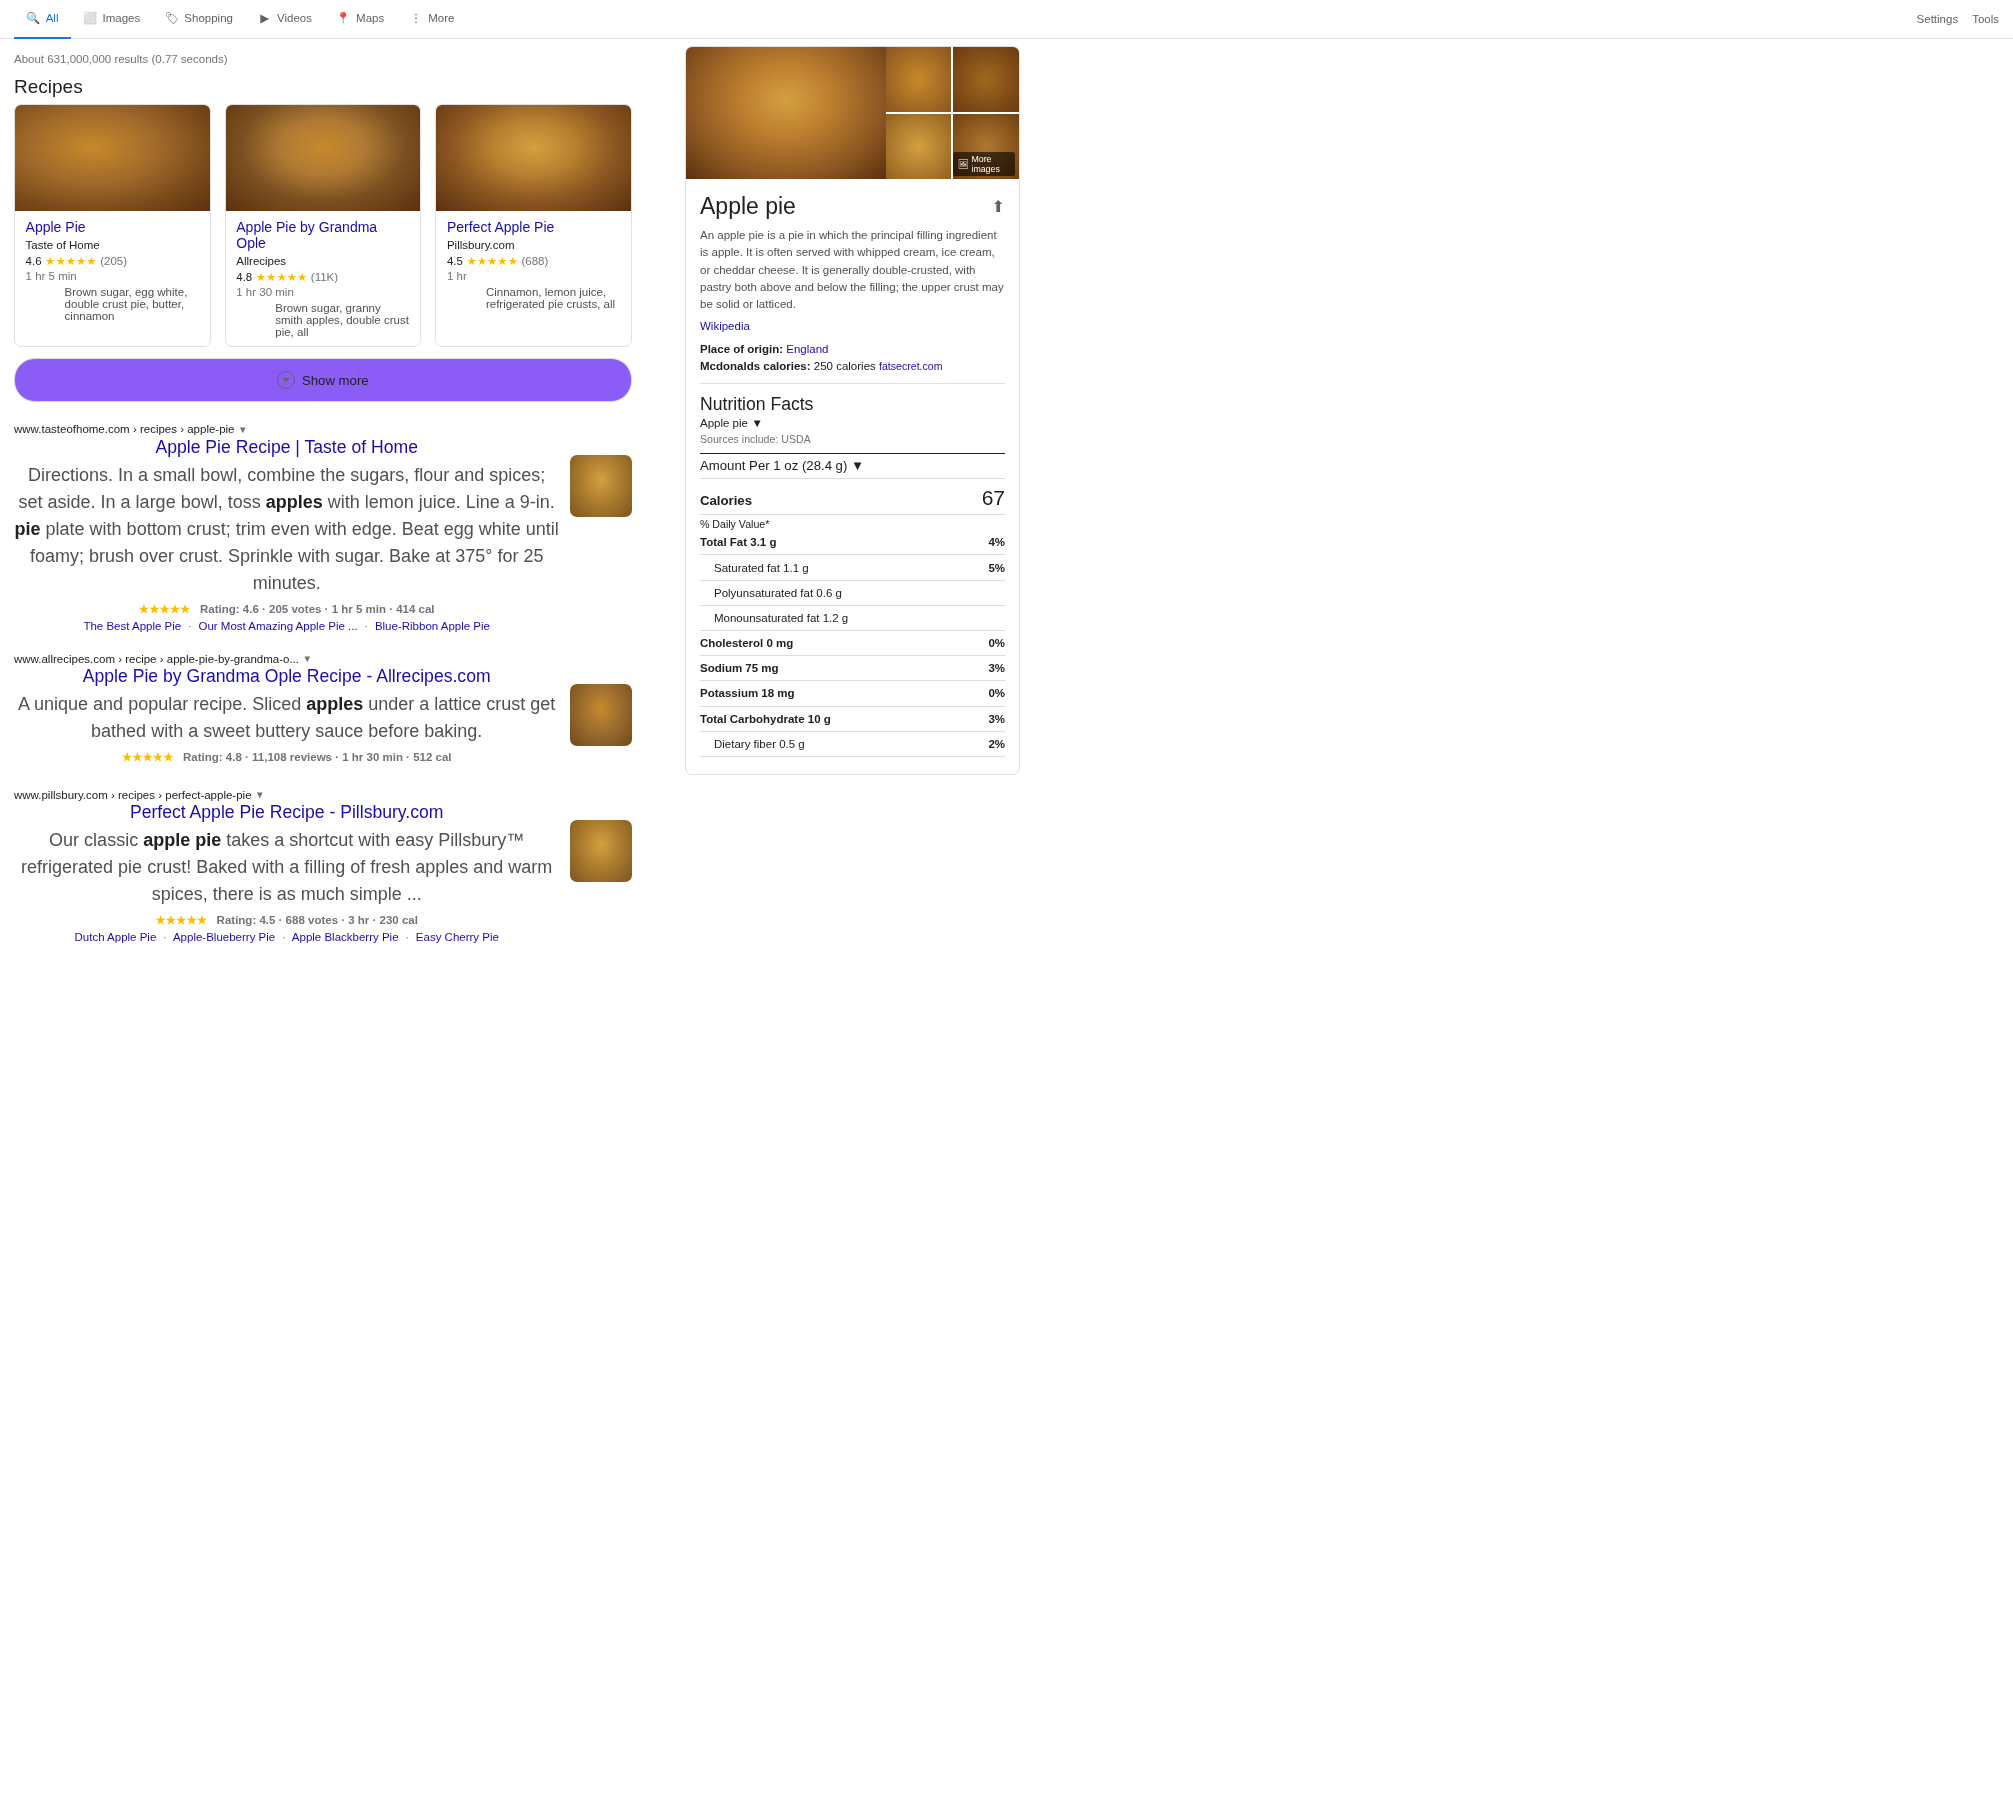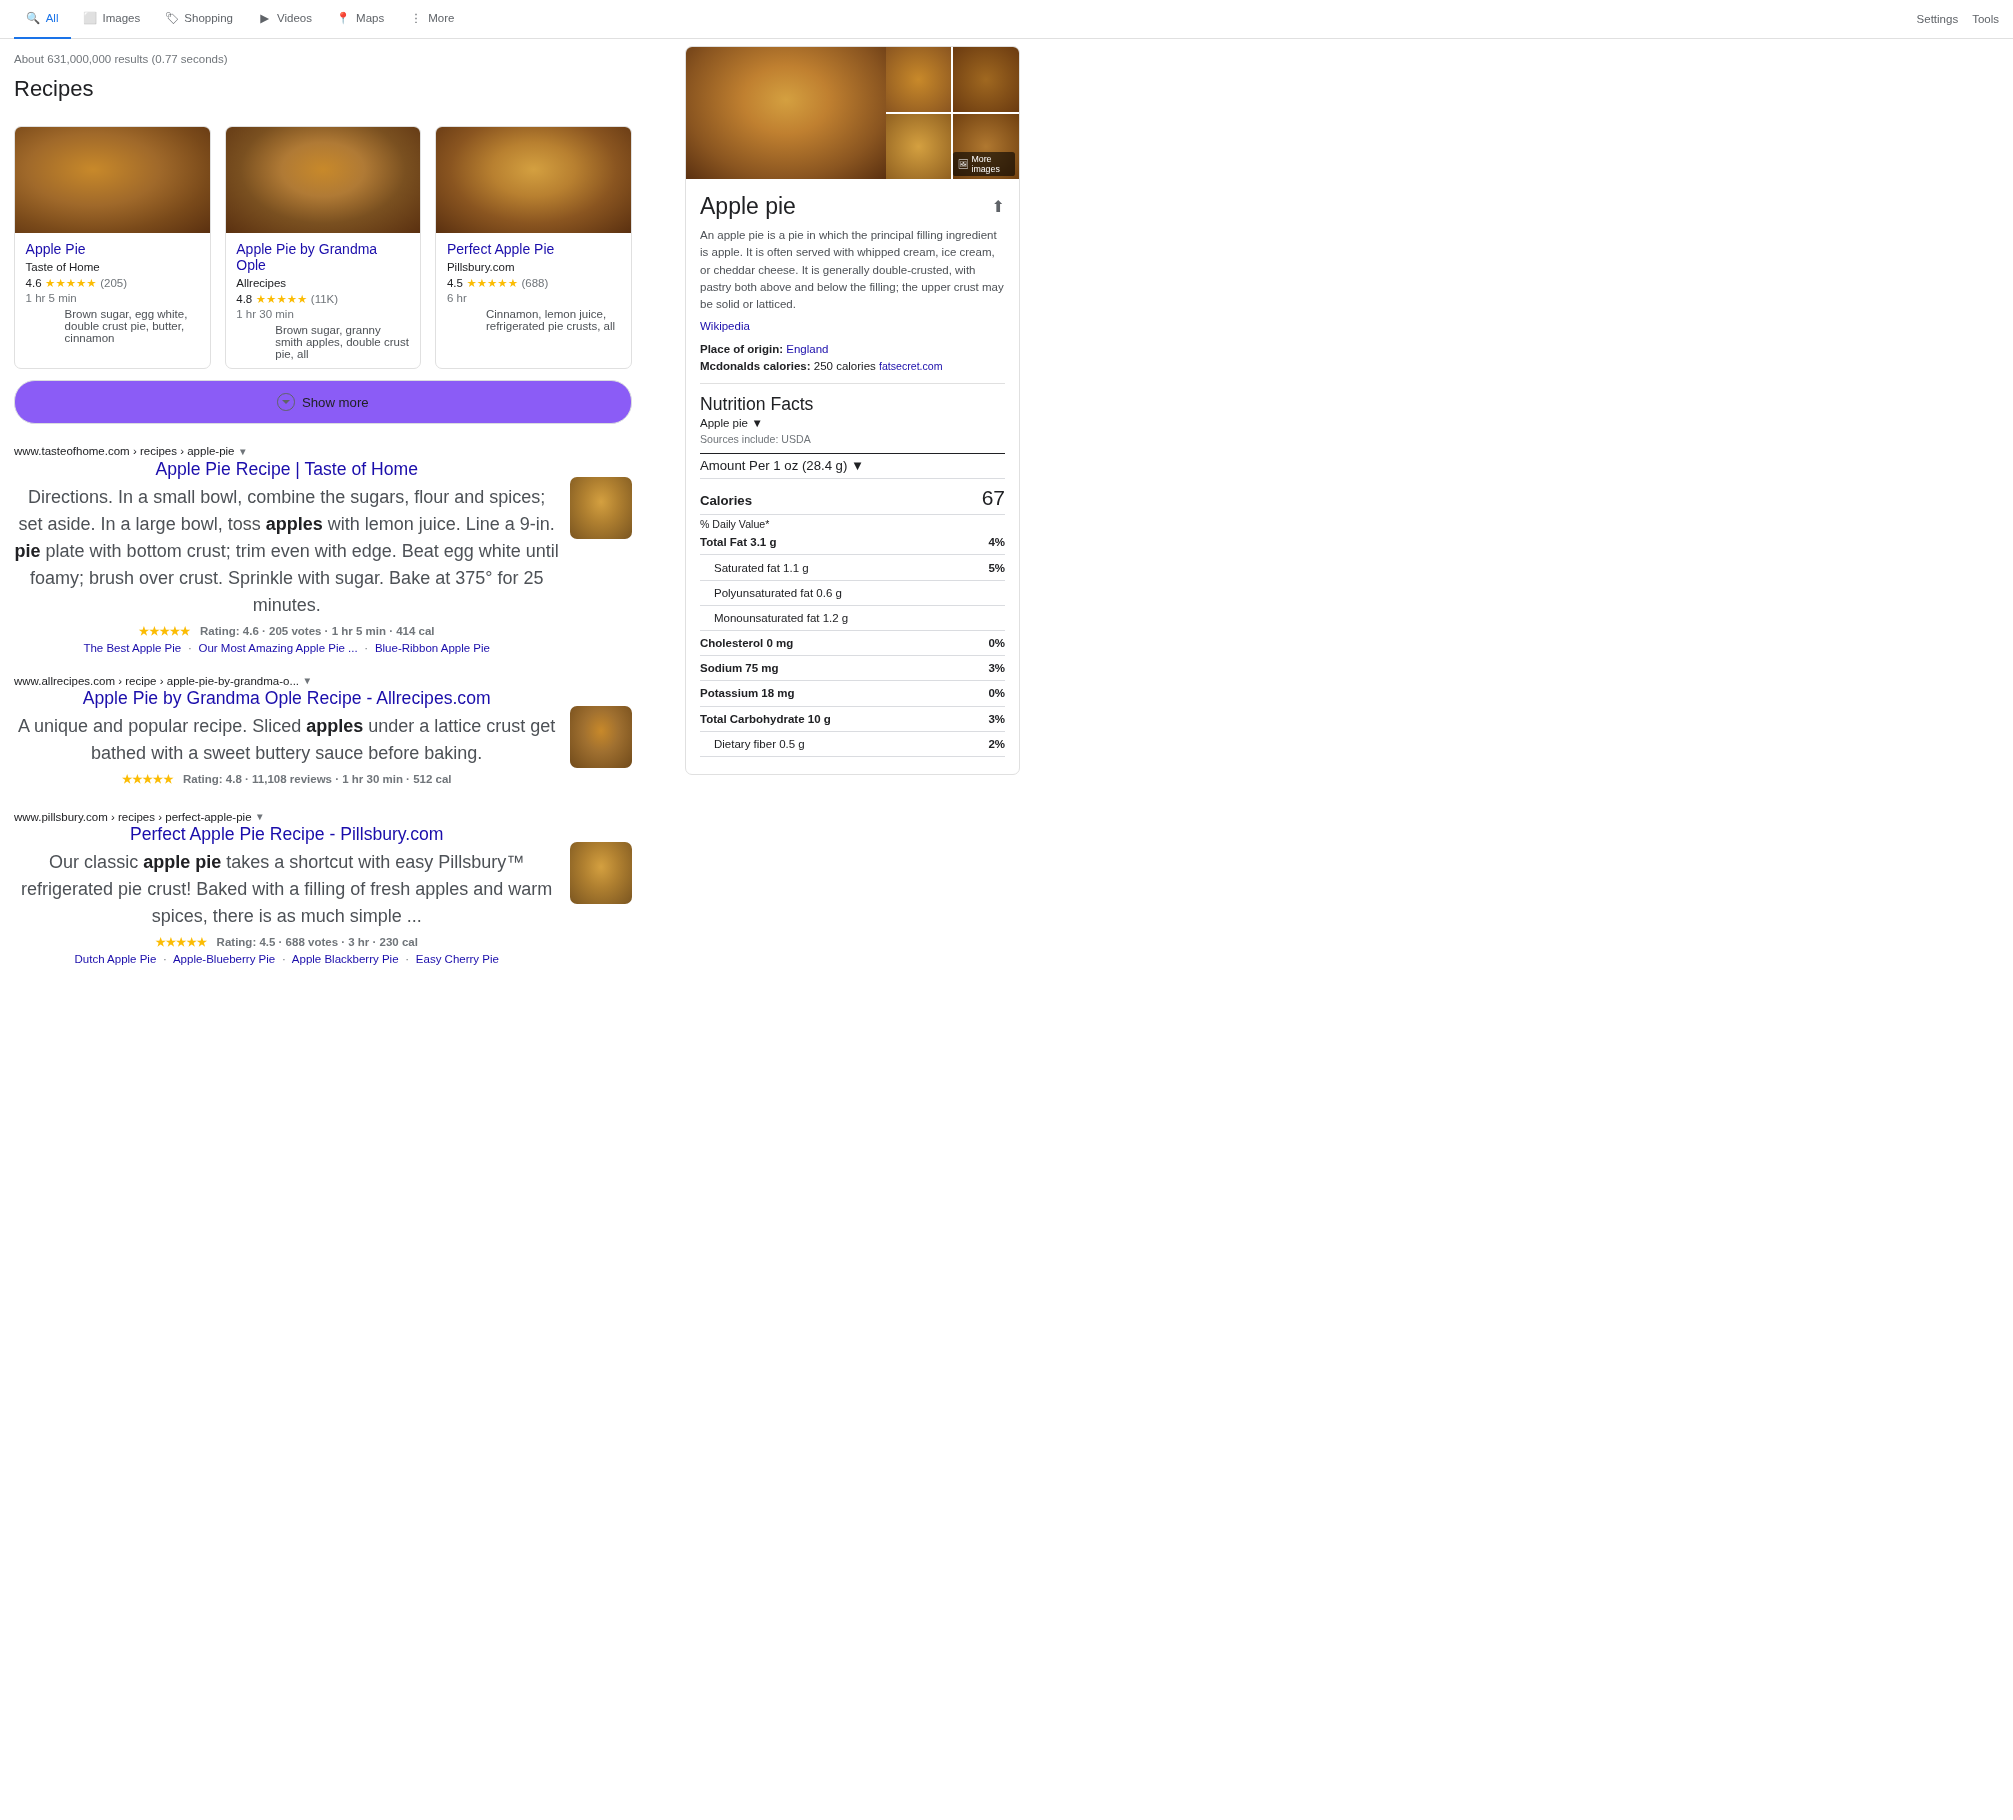--- a/index.html
+++ b/index.html
@@ -41,21 +41,21 @@
       padding: 7px 14px 0 14px;
       max-width: 1007px;
     }
     .left-col { flex: 0 0 618px; max-width: 618px; }
     .right-col { flex: 0 0 335px; margin-left: 53px; }
 
     
     .result-count { font-size: 11.5px; color: #70757a; padding: 7px 0 10.6px 0; }
 
     
-    .section-title { font-size: 22px; font-weight: normal; margin-bottom: 24px; color: #202124; }
+    .section-title { font-size: 19px; font-weight: normal; margin-bottom: 6px; color: #202124; }
     .recipe-cards { display: flex; gap: 14px; margin-bottom: 10.6px; }
     .recipe-card {
       flex: 1;
       border: 0.9px solid #e0e0e0;
       border-radius: 7px;
       overflow: hidden;
       cursor: pointer;
     }
     .recipe-card-img-placeholder {
       width: 100%;
@@ -280,21 +280,21 @@
         <div class="recipe-card">
           <div class="recipe-card-img-placeholder pie-img-3"></div>
           <div class="recipe-card-body">
             <div class="recipe-card-title">Perfect Apple Pie</div>
             <div class="recipe-card-source">Pillsbury.com</div>
             <div class="recipe-card-rating">
               <span>4.5</span>
               <span class="stars">★★★★★</span>
               <span class="rating-count">(688)</span>
             </div>
-            <div class="recipe-card-time">6 hr</div>
+            <div class="recipe-card-time">1 hr</div>
             <div class="recipe-card-ingredients">Cinnamon, lemon juice, refrigerated pie crusts, all</div>
           </div>
         </div>
 
       </div>
 
       <button class="show-more-btn">
         <span class="chevron-down"></span>
         <span>Show more</span>
       </button>

